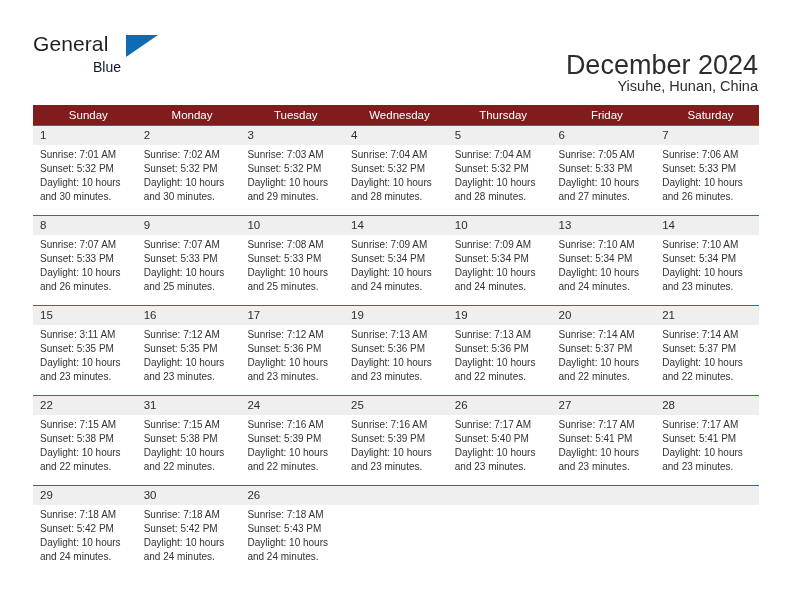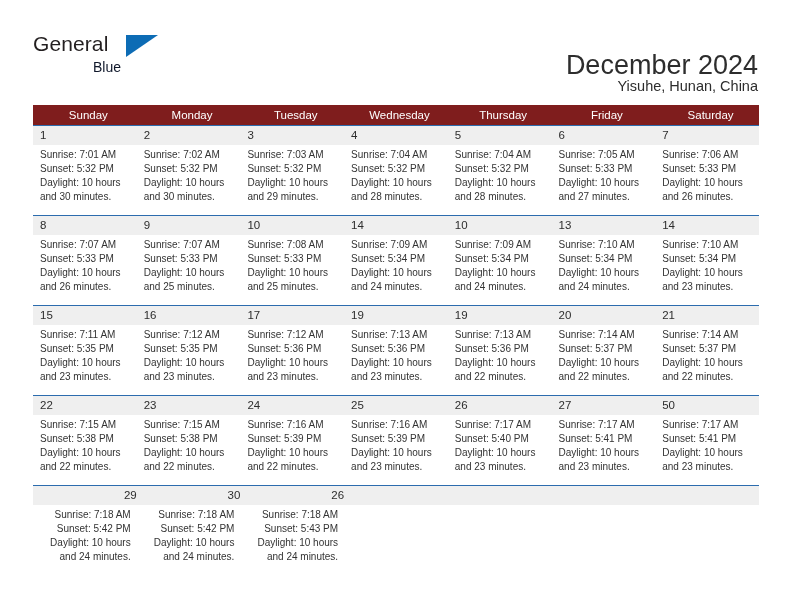--- a/index.html
+++ b/index.html
@@ -80,21 +80,21 @@
   .daynum.empty { color:transparent; }
   .info {
     padding:3px 6px 0 7px;
     font-size:10px;
     line-height:14.1px;
     color:#333333;
     height:67px;
   }
   .info div { white-space:nowrap; }
   tr.week td { height:90px; }
-  tr.week.last td { height:78px;text-align:right; }
+  tr.week.last td { height:78px; }
 </style>
 </head>
 <body>
 
 <div class="page">
 
   <div class="topbar">
 
     <div class="logo">
       <span class="logo-general">General</span>
@@ -246,21 +246,21 @@
               <div>Sunset: 5:34 PM</div>
               <div>Daylight: 10 hours</div>
               <div>and 23 minutes.</div>
             </div>
           </td>
         </tr>
         <tr class="week">
           <td>
             <div class="daynum">15</div>
             <div class="info">
-              <div>Sunrise: 7:11 AM</div>
+              <div>Sunrise: 3:11 AM</div>
               <div>Sunset: 5:35 PM</div>
               <div>Daylight: 10 hours</div>
               <div>and 23 minutes.</div>
             </div>
           </td>
           <td>
             <div class="daynum">16</div>
             <div class="info">
               <div>Sunrise: 7:12 AM</div>
               <div>Sunset: 5:35 PM</div>
@@ -318,21 +318,21 @@
           <td>
             <div class="daynum">22</div>
             <div class="info">
               <div>Sunrise: 7:15 AM</div>
               <div>Sunset: 5:38 PM</div>
               <div>Daylight: 10 hours</div>
               <div>and 22 minutes.</div>
             </div>
           </td>
           <td>
-            <div class="daynum">23</div>
+            <div class="daynum">31</div>
             <div class="info">
               <div>Sunrise: 7:15 AM</div>
               <div>Sunset: 5:38 PM</div>
               <div>Daylight: 10 hours</div>
               <div>and 22 minutes.</div>
             </div>
           </td>
           <td>
             <div class="daynum">24</div>
             <div class="info">
@@ -363,21 +363,21 @@
           <td>
             <div class="daynum">27</div>
             <div class="info">
               <div>Sunrise: 7:17 AM</div>
               <div>Sunset: 5:41 PM</div>
               <div>Daylight: 10 hours</div>
               <div>and 23 minutes.</div>
             </div>
           </td>
           <td>
-            <div class="daynum">50</div>
+            <div class="daynum">28</div>
             <div class="info">
               <div>Sunrise: 7:17 AM</div>
               <div>Sunset: 5:41 PM</div>
               <div>Daylight: 10 hours</div>
               <div>and 23 minutes.</div>
             </div>
           </td>
         </tr>
         <tr class="week last">
           <td>

